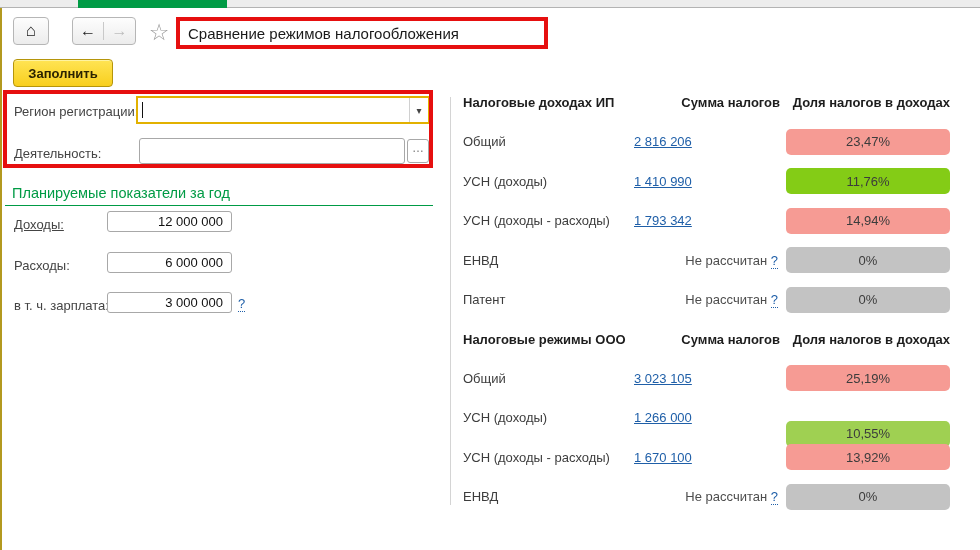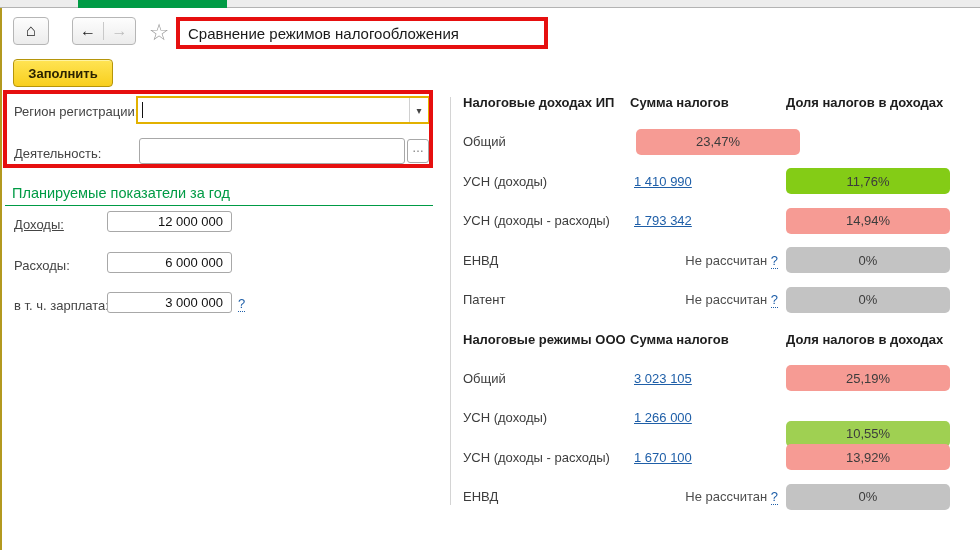--- a/index.html
+++ b/index.html
@@ -55,21 +55,21 @@
 
   
   .rpanel { left:463px; top:95px; width:487px; }
   .sec-header { display:flex; height:27px; align-items:flex-start; }
   .row { display:flex; height:39.5px; align-items:center; }
   .cell { flex:none; }
   .name { width:167px; font-size:13px; color:#3d3d3d; }
   .sum  { width:150px; font-size:13px; padding-left:4px; }
   .share { width:164px; margin-left:6px; }
   .sec-title { font-weight:bold; color:#1d1d1d; font-size:13px; }
-  .sec-col { font-weight:bold; color:#1d1d1d; font-size:13px; text-align:left; padding-left:0; }
+  .sec-col { font-weight:bold; color:#1d1d1d; font-size:13px; text-align:right; padding-left:0; }
   .sum-link { color:#1f5fa8; text-decoration:underline; cursor:pointer; }
   .sum.nc { text-align:right; padding-right:2px; }
   .not-calc { color:#4d4d4d; }
   .badge { width:164px; height:26px; border-radius:5px; display:flex; align-items:center; justify-content:center;
            font-size:13px; color:#3c3c3c; }
   .section + .section { margin-top:12px; }
 </style>
 </head>
 <body>
 
@@ -128,20 +128,21 @@
   <div id="sections">
   <div class="section">
     <div class="sec-header">
       <div class="cell name sec-title">Налоговые доходах ИП</div>
       <div class="cell sum sec-col">Сумма налогов</div>
       <div class="cell share sec-col">Доля налогов в доходах</div>
     </div>
 
   <div class="row">
     <div class="cell name">Общий</div>
+    <div class="cell sum"><a class="sum-link">2 816 206</a></div>
     <div class="cell share">
       <div class="badge" style="background: rgb(246, 155, 148);">23,47%</div>
     </div>
   </div>
 
   <div class="row">
     <div class="cell name">УСН (доходы)</div>
     <div class="cell sum"><a class="sum-link">1 410 990</a></div>
     <div class="cell share">
       <div class="badge" style="background: #84cc16;">11,76%</div>

